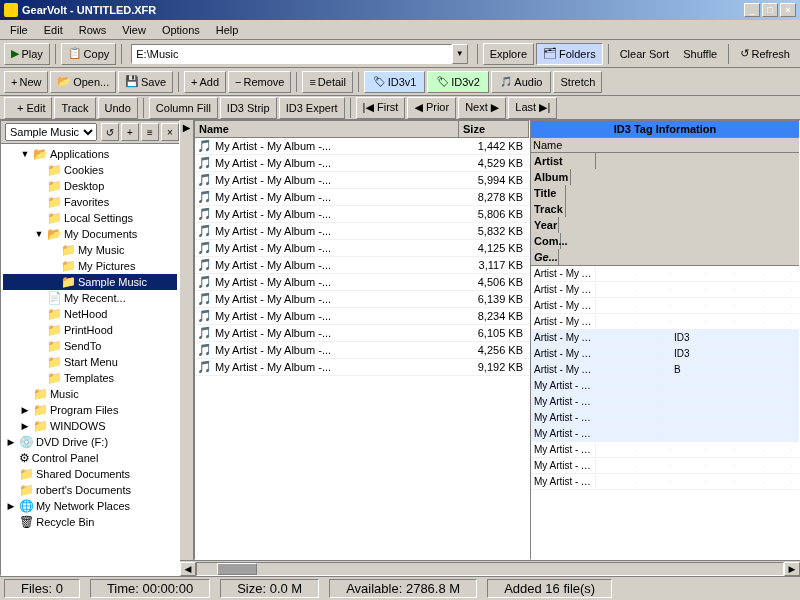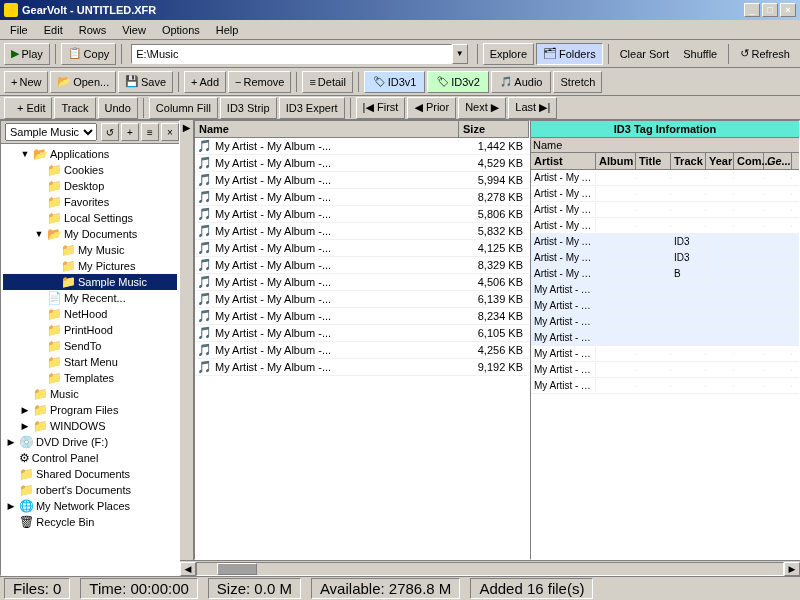--- a/index.html
+++ b/index.html
@@ -57,33 +57,33 @@
     .file-list-header { display: flex; background: #d4d0c8; border-bottom: 1px solid #808080; }
     .col-header { padding: 2px 4px; font-size: 11px; font-weight: bold; border-right: 1px solid #808080; cursor: pointer; user-select: none; }
     .file-rows { flex: 1; overflow-y: auto; }
     .file-row { display: flex; align-items: center; padding: 1px 2px; cursor: pointer; font-size: 11px; border-bottom: 1px solid #f0f0f0; }
     .file-row .file-icon { width: 16px; height: 14px; margin-right: 2px; font-size: 12px; }
     .file-name { flex: 1; overflow: hidden; text-overflow: ellipsis; white-space: nowrap; }
     .file-size { width: 70px; text-align: right; padding-right: 4px; }
 
     
     .id3-panel { width: 270px; background: white; border: 1px solid; border-color: #808080 #fff #fff #808080; display: flex; flex-direction: column; overflow: hidden; }
-    .id3-header { background: #5eead4; border-bottom: 1px solid #808080; padding: 2px; text-align: center; font-size: 11px; font-weight: bold; }
-    .id3-col-headers { display: flex; background: #d4d0c8; border-bottom: 1px solid #808080; }
+    .id3-header { background: #3b82f6; border-bottom: 1px solid #808080; padding: 2px; text-align: center; font-size: 11px; font-weight: bold; }
+    .id3-col-headers { display: flex; background: #d4d0c8; border-bottom: 1px solid #808080; flex-direction: column; }
     .id3-col { padding: 2px 3px; font-size: 11px; font-weight: bold; border-right: 1px solid #808080; cursor: pointer; }
     .id3-rows { flex: 1; overflow-y: auto; }
     .id3-row { display: flex; align-items: center; font-size: 11px; border-bottom: 1px solid #f0f0f0; min-height: 16px; }
     .id3-cell { padding: 1px 3px; border-right: 1px solid #f0f0f0; overflow: hidden; text-overflow: ellipsis; white-space: nowrap; font-size: 10px; }
 
     
     .scroll-arrow { width: 14px; background: #d4d0c8; border-right: 1px solid #808080; display: flex; align-items: flex-start; justify-content: center; padding-top: 2px; font-size: 10px; }
 
     
     .status-bar { background: #d4d0c8; height: 24px; display: flex; align-items: center; padding: 0 4px; border-top: 1px solid #808080; font-size: 11px; gap: 10px; }
-    .status-item { border: 1px solid; border-color: #808080 #fff #fff #808080; padding: 1px 8px; font-size: 15px; }
+    .status-item { border: 1px solid; border-color: #808080 #fff #fff #808080; padding: 1px 16px; font-size: 13px; }
 
     
     ::-webkit-scrollbar { width: 14px; height: 14px; }
     ::-webkit-scrollbar-track { background: #d4d0c8; }
     ::-webkit-scrollbar-thumb { background: #a0a0a0; border: 1px solid; border-color: #fff #808080 #808080 #fff; }
 
     .bottom-scrollbar { height: 16px; display: flex; align-items: center; background: #d4d0c8; border-top: 1px solid #808080; }
     .bottom-scrollbar-track { flex: 1; height: 14px; background: #d4d0c8; border: 1px solid; border-color: #808080 #fff #fff #808080; overflow: hidden; }
     .bottom-scrollbar-thumb { width: 40px; height: 12px; background: #a0a0a0; border: 1px solid; border-color: #fff #808080 #808080 #fff; margin-left: 20px; }
     .scroll-end-btn { width: 16px; height: 14px; background: #d4d0c8; border: 1px solid; border-color: #fff #808080 #808080 #fff; display: flex; align-items: center; justify-content: center; font-size: 9px; cursor: pointer; }
@@ -435,21 +435,21 @@
     <span class="file-size">5,832 KB</span>
   </div>
               <div class="file-row">
     <span class="file-icon">🎵</span>
     <span class="file-name">My Artist - My Album -...</span>
     <span class="file-size">4,125 KB</span>
   </div>
               <div class="file-row">
     <span class="file-icon">🎵</span>
     <span class="file-name">My Artist - My Album -...</span>
-    <span class="file-size">8,329 KB</span>
+    <span class="file-size">3,117 KB</span>
   </div>
               <div class="file-row">
     <span class="file-icon">🎵</span>
     <span class="file-name">My Artist - My Album -...</span>
     <span class="file-size">4,506 KB</span>
   </div>
               <div class="file-row">
     <span class="file-icon">🎵</span>
     <span class="file-name">My Artist - My Album -...</span>
     <span class="file-size">6,139 KB</span>

